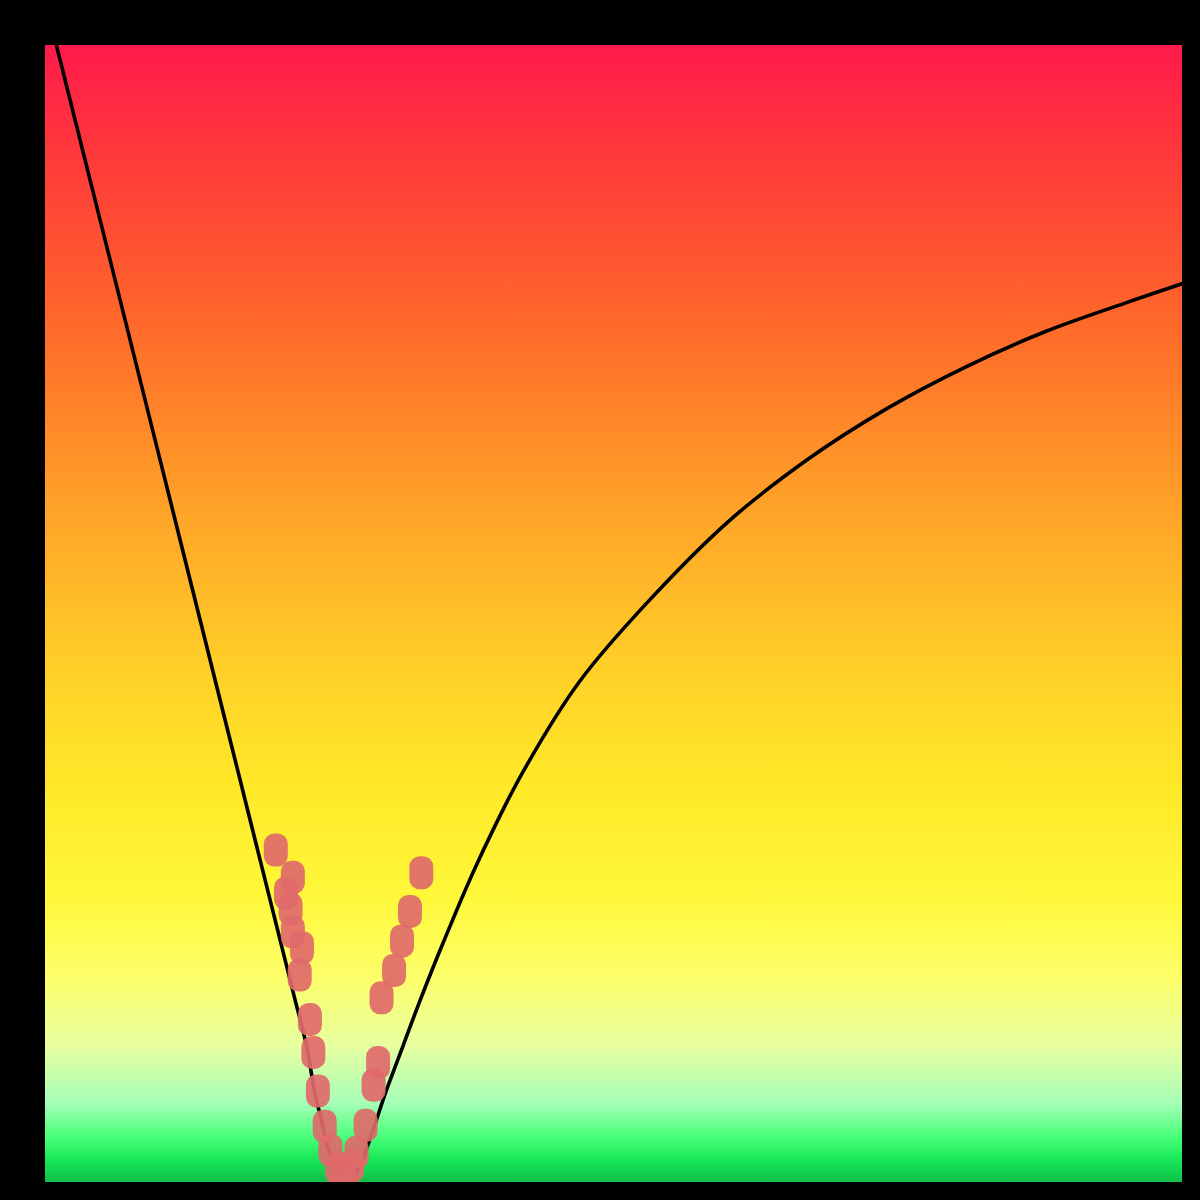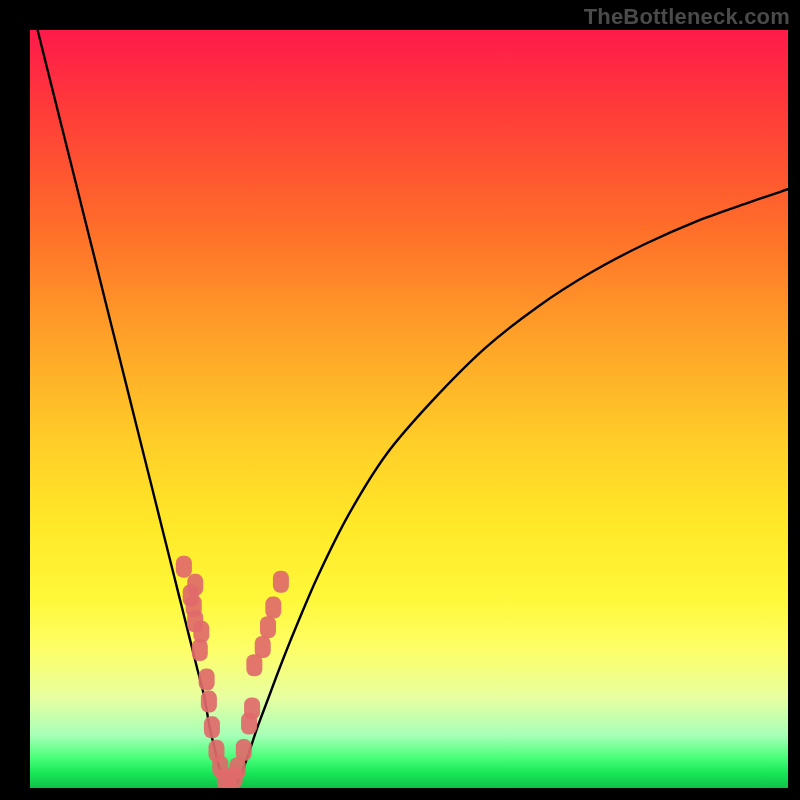--- a/index.html
+++ b/index.html
@@ -55,21 +55,20 @@
     font-weight: 600;
     letter-spacing: 0.2px;
     user-select: none;
   }
 </style>
 </head>
 <body>
 
 <div class="stage">
 
-  <div class="watermark">TheBottleneck.com</div>
 
   <div class="plot-area">
     <svg viewBox="0 0 758 758" preserveAspectRatio="none">
       <g id="curves-group">
           <path d="M 7.58 0.00 C 10.11 10.11, 17.69 40.43, 22.74 60.64 C 27.79 80.85, 32.85 101.07, 37.90 121.28 C 42.95 141.49, 48.01 161.71, 53.06 181.92 C 58.11 202.13, 63.17 222.35, 68.22 242.56 C 73.27 262.77, 78.33 282.99, 83.38 303.20 C 88.43 323.41, 93.49 343.63, 98.54 363.84 C 103.59 384.05, 108.65 404.27, 113.70 424.48 C 118.75 444.69, 123.81 464.91, 128.86 485.12 C 133.91 505.33, 140.23 530.60, 144.02 545.76 C 147.81 560.92, 149.07 565.97, 151.60 576.08 C 154.13 586.19, 156.65 596.29, 159.18 606.40 C 161.71 616.51, 164.23 626.61, 166.76 636.72 C 169.29 646.83, 172.19 656.93, 174.34 667.04 C 176.49 677.15, 178.00 689.15, 179.65 697.36 C 181.29 705.57, 182.80 710.37, 184.19 716.31 C 185.58 722.25, 186.72 728.31, 187.98 732.99 C 189.25 737.66, 190.51 741.07, 191.77 744.36 C 193.04 747.64, 194.43 750.55, 195.56 752.69 C 196.70 754.84, 198.09 756.48, 198.60 757.24" fill="none" stroke="#000000" stroke-width="2.4" stroke-linecap="round"></path>
           <path d="M 203.14 757.24 C 203.65 756.61, 204.91 755.35, 206.18 753.45 C 207.44 751.56, 209.33 748.90, 210.72 745.87 C 212.11 742.84, 213.00 739.56, 214.51 735.26 C 216.03 730.96, 217.67 726.42, 219.82 720.10 C 221.97 713.78, 224.24 706.20, 227.40 697.36 C 230.56 688.52, 234.98 677.15, 238.77 667.04 C 242.56 656.93, 245.72 648.09, 250.14 636.72 C 254.56 625.35, 258.98 613.98, 265.30 598.82 C 271.62 583.66, 279.20 564.71, 288.04 545.76 C 296.88 526.81, 306.99 505.33, 318.36 485.12 C 329.73 464.91, 342.36 443.43, 356.26 424.48 C 370.16 405.53, 385.32 389.11, 401.74 371.42 C 418.16 353.73, 437.11 334.15, 454.80 318.36 C 472.49 302.57, 490.17 289.30, 507.86 276.67 C 525.55 264.04, 543.23 252.92, 560.92 242.56 C 578.61 232.20, 596.29 223.10, 613.98 214.51 C 631.67 205.92, 649.35 198.09, 667.04 191.02 C 684.73 183.94, 704.94 177.37, 720.10 172.07 C 735.26 166.76, 751.68 161.33, 758.00 159.18" fill="none" stroke="#000000" stroke-width="2.4" stroke-linecap="round"></path>
         </g>
       <g id="points-group">
           <rect x="145.87" y="525.66" width="16" height="22" rx="7" ry="7" fill="#e06a6a" fill-opacity="0.92"></rect>
           <rect x="152.70" y="554.47" width="16" height="22" rx="7" ry="7" fill="#e06a6a" fill-opacity="0.92"></rect>

